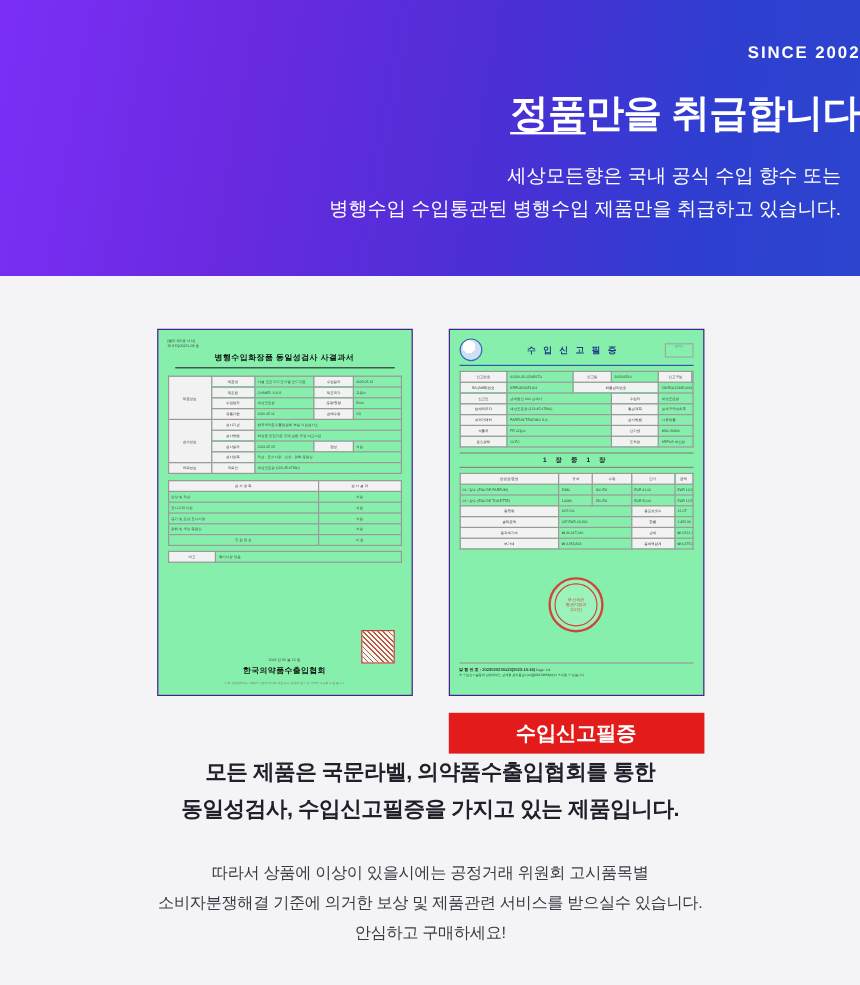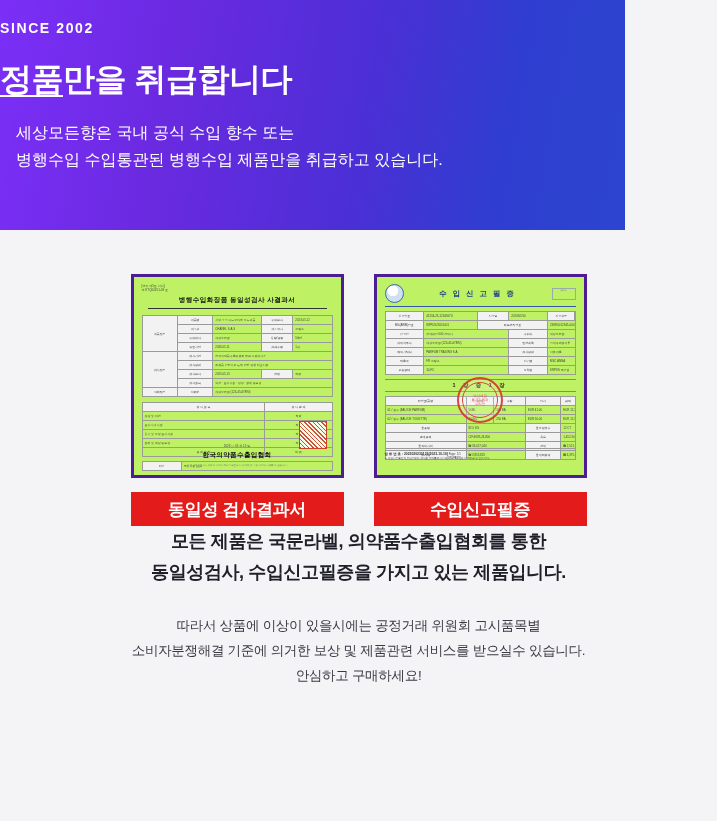--- a/index.html
+++ b/index.html
@@ -17,27 +17,27 @@
   .page {
     position: relative;
     width: 717px;
     height: 821px;
     background: #f4f4f6;
   }
 
   
   .hero {
     position: relative;
-    width: 625px;
+    width: 717px;
     height: 230px;
     background: linear-gradient(100deg, #7b2ff7 0%, #6a2ae0 28%, #4b2fd6 58%, #2f3ed0 80%, #2c45cf 100%);
     color: #ffffff;
-    text-align: left;
+    text-align: right;
     box-sizing: border-box;
-    padding-top: 20px;
+    padding-top: 35px;
   }
 
   .hero-since {
     font-size: 14px;
     font-weight: bold;
     letter-spacing: 1.6px;
     color: #ffffff;
     margin: 0 0 24px 0;
   }
 
@@ -72,23 +72,23 @@
 
   .cert-col {
     width: 215px;
     display: flex;
     flex-direction: column;
     align-items: center;
   }
 
   .cert-doc {
     width: 213px;
-    height: 204px;
-    background: #bef264;
-    border: 3px solid #4c1d95;
+    height: 306px;
+    background: #86efac;
+    border: 1px solid #4c1d95;
     box-sizing: border-box;
     position: relative;
     overflow: hidden;
     padding: 7px 8px;
   }
 
   .doc-head-left {
     font-size: 3px;
     color: #444;
     line-height: 1.4;
@@ -401,21 +401,20 @@
         </tbody>
           </table>
 
         <div class="doc-footer-1">
           <div class="doc-date">2023 년 05 월 15 일</div>
           <div class="doc-org">한국의약품수출입협회</div>
           <div class="doc-bottom-note">※ 본 시험성적서는 의뢰된 시료에 한하여 유효하며, 상업적 광고 및 선전에 사용할 수 없습니다.</div>
         </div>
         <div class="red-stamp-sq"></div>
       </div>
-      <div class="cert-label">동일성 검사결과서</div>
     </div>
 
     <div class="cert-col">
       <div class="cert-doc">
         <div class="doc2-topbar">
           <div class="doc2-logo"></div>
           <div class="doc2-title">수 입 신 고 필 증</div>
           <div class="doc2-corner">(갑지)</div>
         </div>
 

